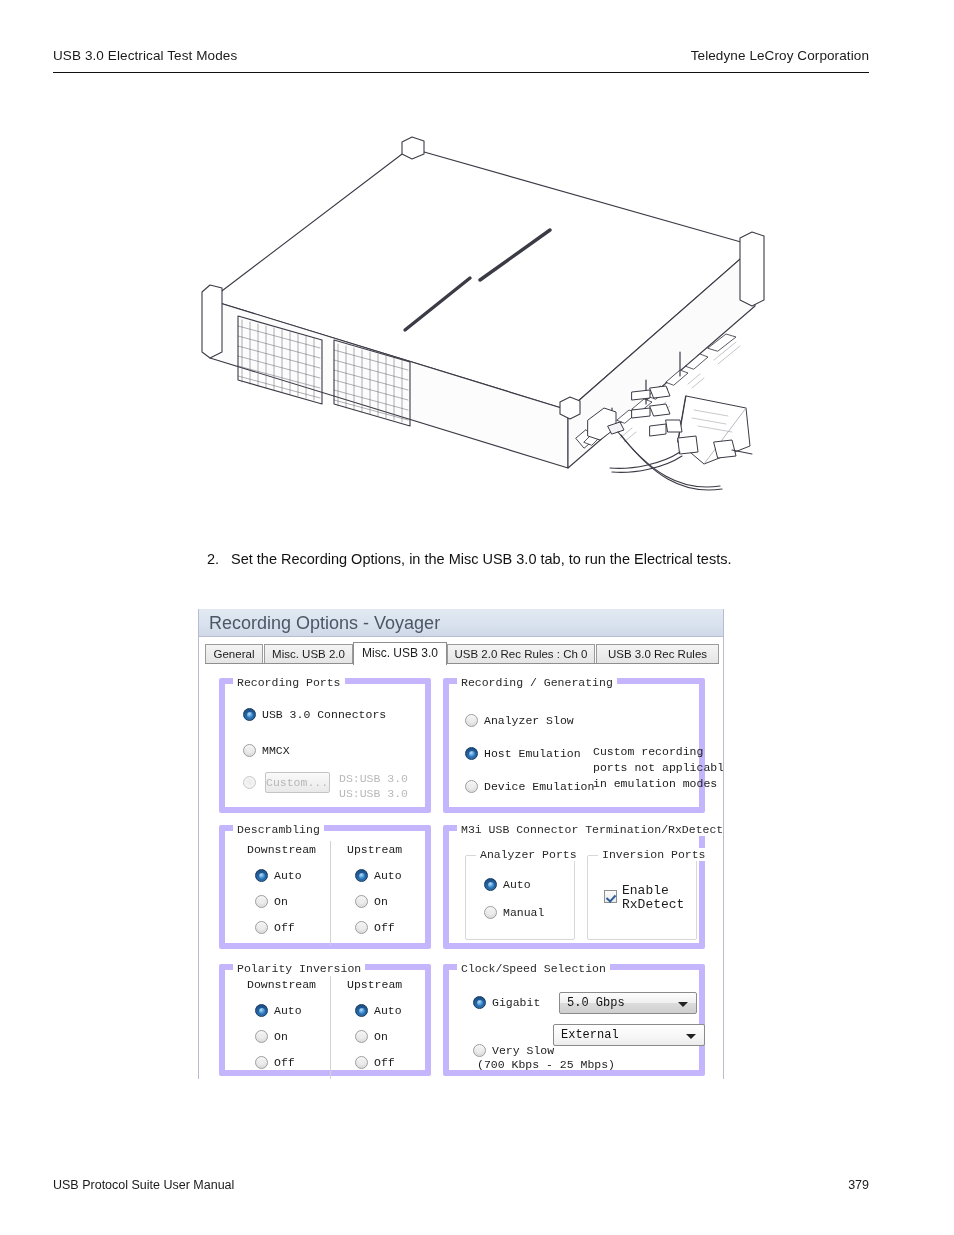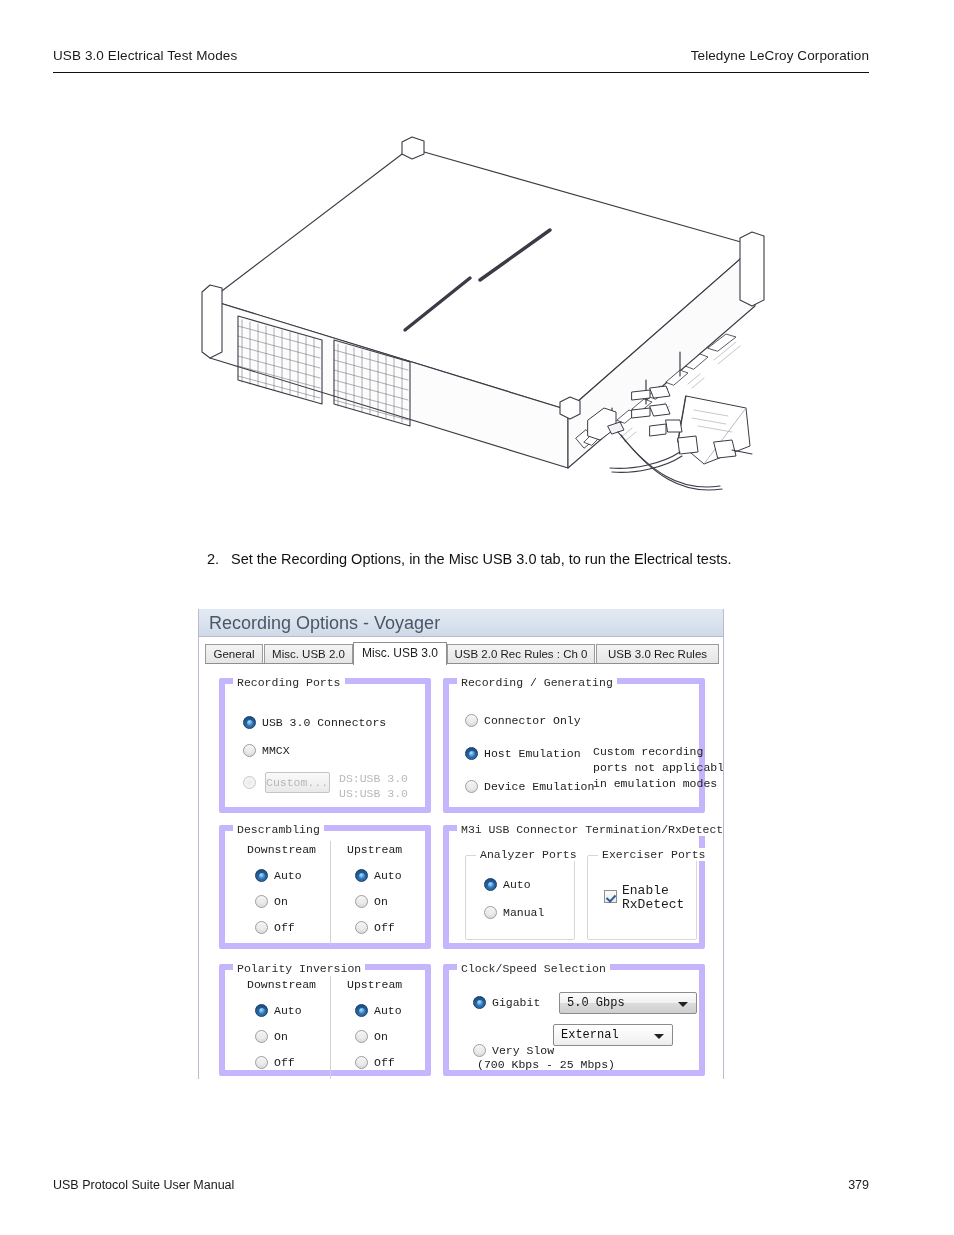--- a/index.html
+++ b/index.html
@@ -269,21 +269,21 @@
       <div class="tab" style="left:242px;width:148px;">USB 2.0 Rec Rules : Ch 0</div>
       <div class="tab" style="left:391px;width:123px;">USB 3.0 Rec Rules</div>
     </div>
     <div class="tabline"></div>
 
     <div class="dlg-body">
 
       <div class="group" style="left:14px;top:14px;width:212px;height:135px;">
         <div class="legend">Recording Ports</div>
 
-        <div class="radio" style="left:18px;top:32px;align-items:center;">
+        <div class="radio" style="left:18px;top:24px;align-items:center;">
           <span class="rb on"></span>
           <span class="rl">USB 3.0 Connectors</span>
         </div>
 
         <div class="radio" style="left:18px;top:60px;">
           <span class="rb off"></span>
           <span class="rl">MMCX</span>
         </div>
 
         <div class="radio disabled" style="left:18px;top:92px;">
@@ -292,21 +292,21 @@
         <div class="pbtn" style="left:40px;top:88px;width:65px;">Custom...</div>
         <div class="lbl dim" style="left:114px;top:88px;">DS:USB 3.0</div>
         <div class="lbl dim" style="left:114px;top:103px;">US:USB 3.0</div>
       </div>
 
       <div class="group" style="left:238px;top:14px;width:262px;height:135px;">
         <div class="legend">Recording / Generating</div>
 
         <div class="radio" style="left:16px;top:30px;">
           <span class="rb off"></span>
-          <span class="rl">Connector Only</span>
+          <span class="rl">Analyzer Slow</span>
         </div>
         <div class="radio" style="left:16px;top:63px;">
           <span class="rb on"></span>
           <span class="rl">Host Emulation</span>
         </div>
         <div class="radio" style="left:16px;top:96px;justify-content:center;">
           <span class="rb off"></span>
           <span class="rl">Device Emulation</span>
         </div>
 
@@ -358,21 +358,21 @@
             <span class="rb on"></span>
             <span class="rl">Auto</span>
           </div>
           <div class="radio" style="left:18px;top:50px;">
             <span class="rb off"></span>
             <span class="rl">Manual</span>
           </div>
         </div>
 
         <div class="subgroup" style="left:138px;top:24px;width:110px;height:85px;">
-          <div class="legend">Exerciser Ports</div>
+          <div class="legend">Inversion Ports</div>
           <div class="check" style="left:16px;top:28px;">
             <span class="cb on"></span>
             <span class="cl">
               <span>Enable</span><br>
               <span>RxDetect</span>
             </span>
           </div>
         </div>
       </div>
 
@@ -419,21 +419,21 @@
         </div>
         <div class="combo" style="left:110px;top:22px;width:138px;">
           <span class="cv">5.0 Gbps</span>
           <span class="arrow"></span>
         </div>
 
         <div class="radio" style="left:24px;top:58px;margin-top:16px;">
           <span class="rb off"></span>
           <span class="rl">Very Slow</span>
         </div>
-        <div class="combo flat" style="left:104px;top:54px;width:120px;">
+        <div class="combo flat" style="left:104px;top:54px;width:152px;">
           <span class="cv">External</span>
           <span class="arrow"></span>
         </div>
 
         <div class="lbl" style="left:28px;top:88px;">(700 Kbps - 25 Mbps)</div>
       </div>
 
     </div>
   </div>
 

